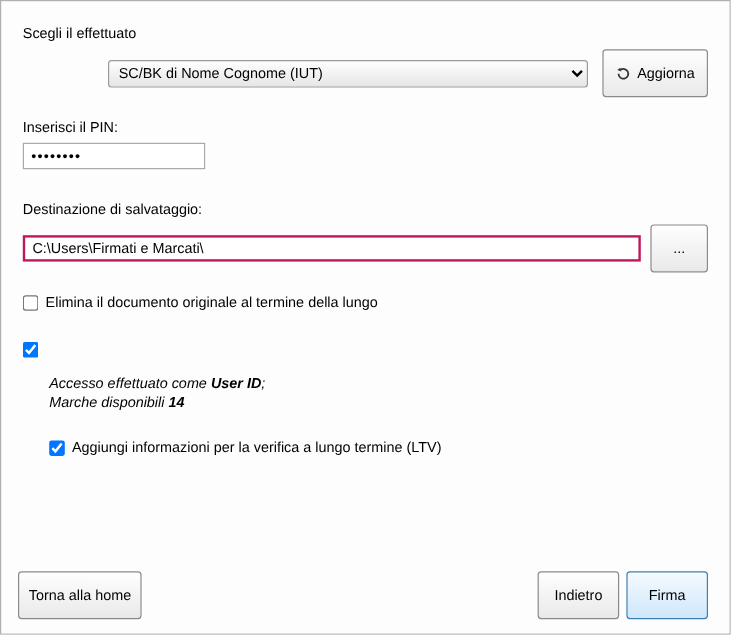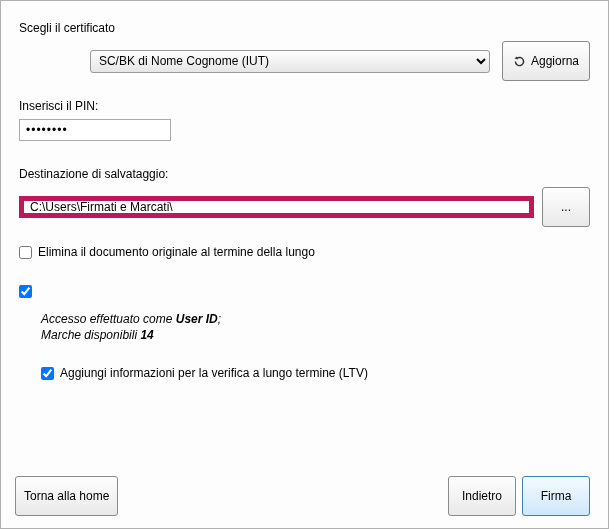--- a/index.html
+++ b/index.html
@@ -76,21 +76,21 @@
   .section-gap { margin-top: 26px; }
   .row-dest {
     display: flex;
     align-items: center;
     gap: 8px;
     margin-bottom: 18px;
   }
   input.dest {
     flex: 1;
     height: 22px;
-    border: 5px solid #be185d;
+    border: 2px solid #be185d;
     padding: 2px 6px;
     font-size: 12px;
   }
   .checkbox-row {
     display: flex;
     align-items: center;
     gap: 6px;
     margin: 8px 0;
   }
   input[type=checkbox] {
@@ -113,21 +113,21 @@
   .bottom-bar .btn + .btn { margin-left: 6px; }
   .btn.home {
     padding: 0 8px;
   }
 </style>
 </head>
 <body>
 
 <div class="window">
 
-  <span class="label">Scegli il certificato</span>
+  <span class="label">Scegli il effettuato</span>
   <div class="row-cert">
     <div class="select-wrap">
       <select class="cert">
         <option>SC/BK di Nome Cognome (IUT)</option>
       </select>
     </div>
     <button class="btn">
       <span class="refresh-icon">
         <svg viewBox="0 0 16 16" width="13" height="13">
           <path fill="none" stroke="#333" stroke-width="1.8" d="M3 8a5 5 0 1 0 1.8-3.8"></path>

